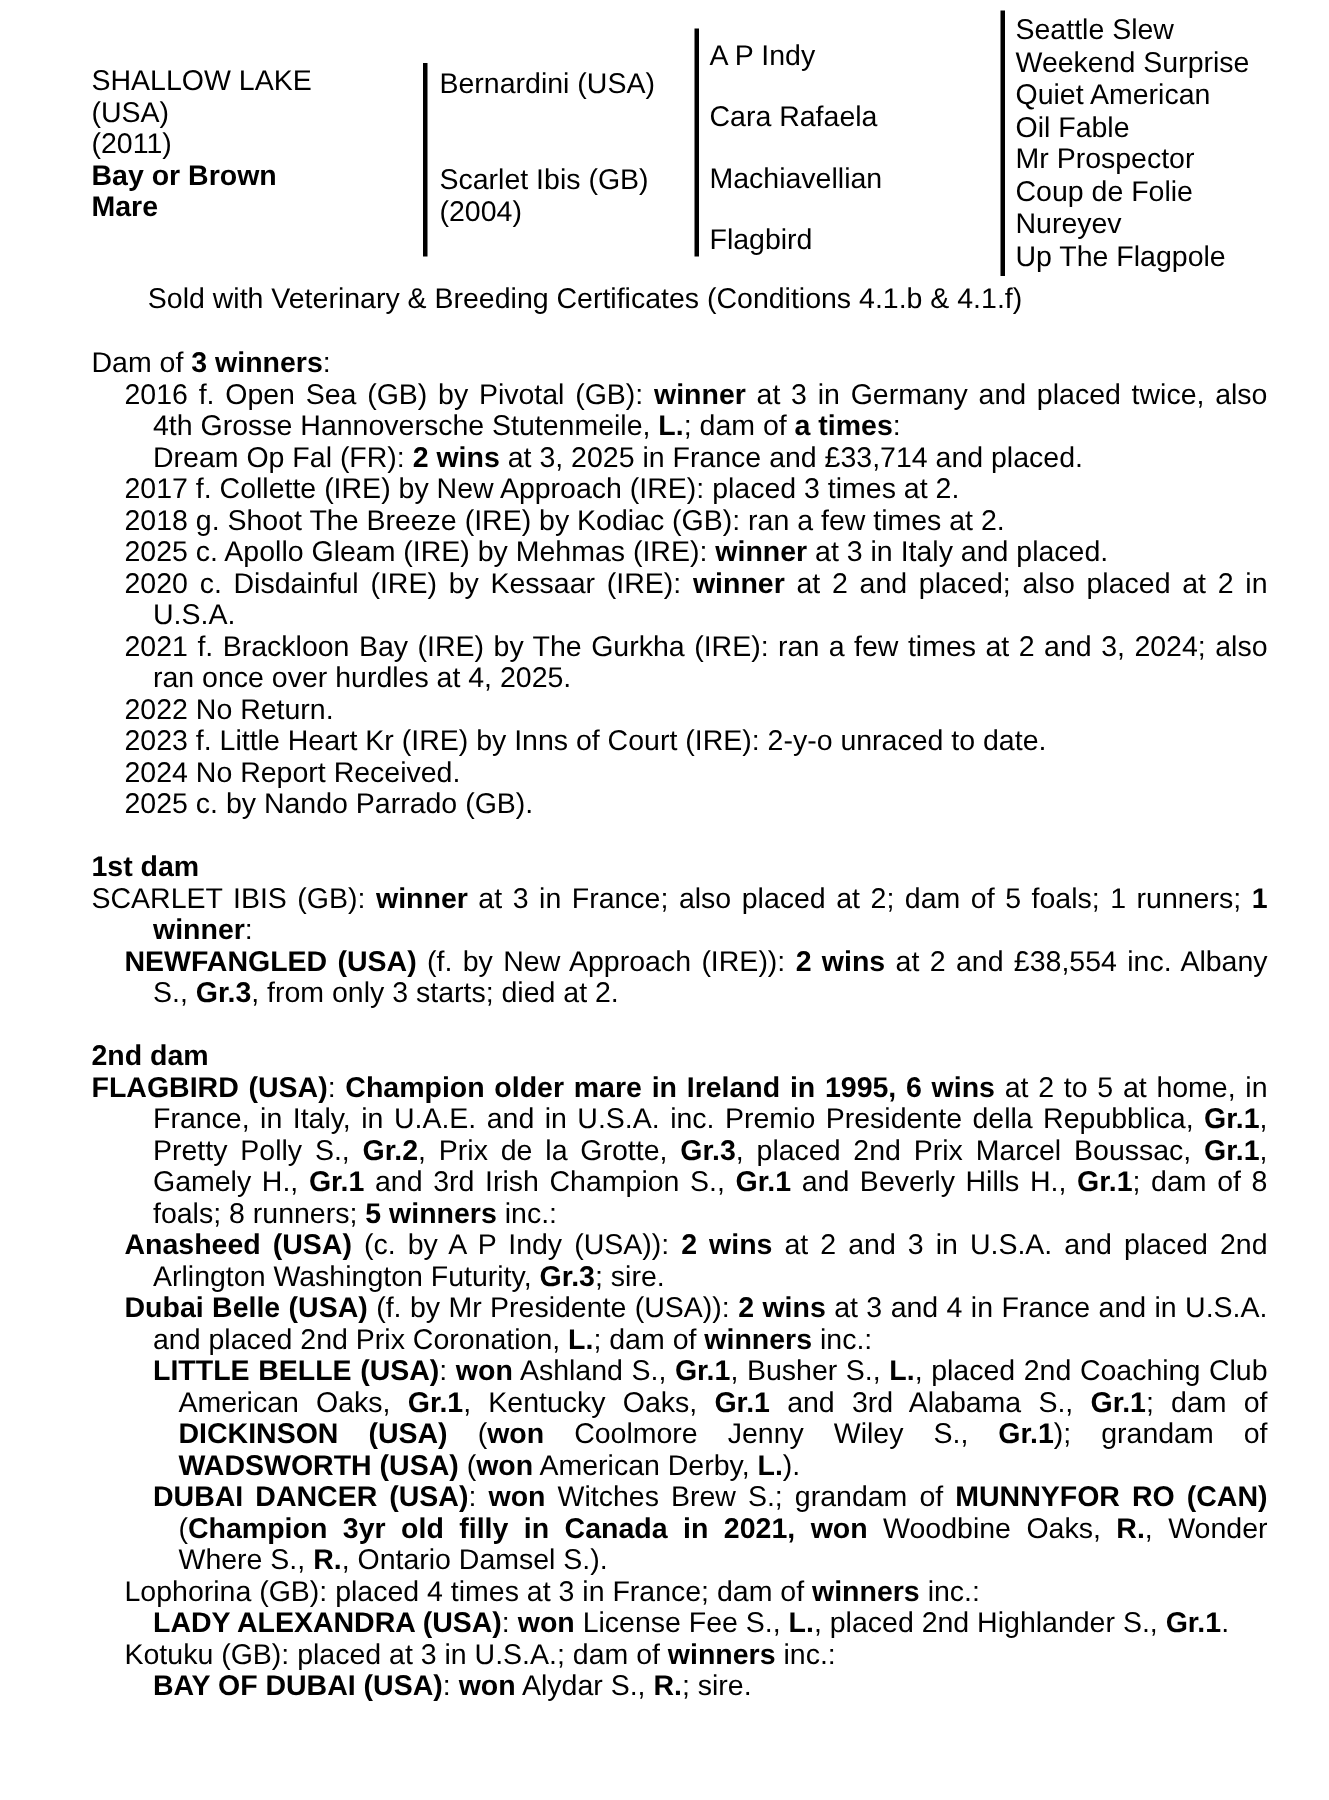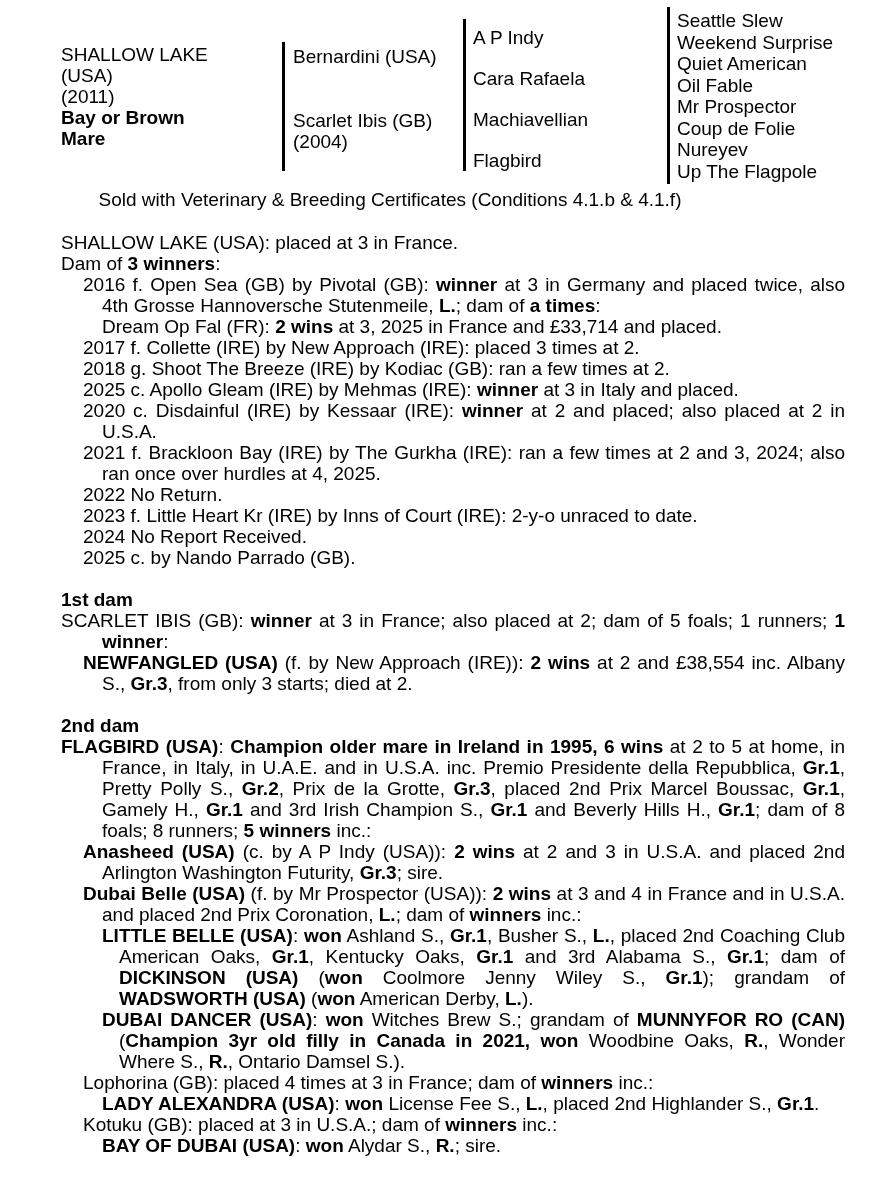--- a/index.html
+++ b/index.html
@@ -75,40 +75,39 @@
       <div>Coup de Folie</div>
       <div>Nureyev</div>
       <div>Up The Flagpole</div>
     </div>
 
   </div>
 
   <div class="sold">Sold with Veterinary &amp; Breeding Certificates (Conditions 4.1.b &amp; 4.1.f)</div>
 
   <div class="body-text">
-      <p class="L0"><span>SHALLOW LAKE (USA): placed at 3 in France.</span></p>
       <p class="L0"><span>Dam of </span><span class="b">3 winners</span><span>:</span></p>
       <p class="L1"><span>2016 f. Open Sea (GB) by Pivotal (GB): </span><span class="b">winner</span><span> at 3 in Germany and placed twice, also 4th Grosse Hannoversche Stutenmeile, </span><span class="b">L.</span><span>; dam of </span><span class="b">a times</span><span>:</span></p>
       <p class="L2"><span>Dream Op Fal (FR): </span><span class="b">2 wins</span><span> at 3, 2025 in France and £33,714 and placed.</span></p>
       <p class="L1"><span>2017 f. Collette (IRE) by New Approach (IRE): placed 3 times at 2.</span></p>
       <p class="L1"><span>2018 g. Shoot The Breeze (IRE) by Kodiac (GB): ran a few times at 2.</span></p>
       <p class="L1"><span>2025 c. Apollo Gleam (IRE) by Mehmas (IRE): </span><span class="b">winner</span><span> at 3 in Italy and placed.</span></p>
       <p class="L1"><span>2020 c. Disdainful (IRE) by Kessaar (IRE): </span><span class="b">winner</span><span> at 2 and placed; also placed at 2 in U.S.A.</span></p>
       <p class="L1"><span>2021 f. Brackloon Bay (IRE) by The Gurkha (IRE): ran a few times at 2 and 3, 2024; also ran once over hurdles at 4, 2025.</span></p>
       <p class="L1"><span>2022 No Return.</span></p>
       <p class="L1"><span>2023 f. Little Heart Kr (IRE) by Inns of Court (IRE): 2-y-o unraced to date.</span></p>
       <p class="L1"><span>2024 No Report Received.</span></p>
       <p class="L1"><span>2025 c. by Nando Parrado (GB).</span></p>
       <p class="hd">1st dam</p>
       <p class="L0"><span>SCARLET IBIS (GB): </span><span class="b">winner</span><span> at 3 in France; also placed at 2; dam of 5 foals; 1 runners; </span><span class="b">1 winner</span><span>:</span></p>
       <p class="L1"><span class="b">NEWFANGLED (USA)</span><span> (f. by New Approach (IRE)): </span><span class="b">2 wins</span><span> at 2 and £38,554 inc. Albany S., </span><span class="b">Gr.3</span><span>, from only 3 starts; died at 2.</span></p>
       <p class="hd">2nd dam</p>
       <p class="L0"><span class="b">FLAGBIRD (USA)</span><span>: </span><span class="b">Champion older mare in Ireland in 1995, 6 wins</span><span> at 2 to 5 at home, in France, in Italy, in U.A.E. and in U.S.A. inc. Premio Presidente della Repubblica, </span><span class="b">Gr.1</span><span>, Pretty Polly S., </span><span class="b">Gr.2</span><span>, Prix de la Grotte, </span><span class="b">Gr.3</span><span>, placed 2nd Prix Marcel Boussac, </span><span class="b">Gr.1</span><span>, Gamely H., </span><span class="b">Gr.1</span><span> and 3rd Irish Champion S., </span><span class="b">Gr.1</span><span> and Beverly Hills H., </span><span class="b">Gr.1</span><span>; dam of 8 foals; 8 runners; </span><span class="b">5 winners</span><span> inc.:</span></p>
       <p class="L1"><span class="b">Anasheed (USA)</span><span> (c. by A P Indy (USA)): </span><span class="b">2 wins</span><span> at 2 and 3 in U.S.A. and placed 2nd Arlington Washington Futurity, </span><span class="b">Gr.3</span><span>; sire.</span></p>
-      <p class="L1"><span class="b">Dubai Belle (USA)</span><span> (f. by Mr Prospector (USA)): </span><span class="b">2 wins</span><span> at 3 and 4 in France and in U.S.A. and placed 2nd Prix Coronation, </span><span class="b">L.</span><span>; dam of </span><span class="b">winners</span><span> inc.:</span></p>
+      <p class="L1"><span class="b">Dubai Belle (USA)</span><span> (f. by Mr Presidente (USA)): </span><span class="b">2 wins</span><span> at 3 and 4 in France and in U.S.A. and placed 2nd Prix Coronation, </span><span class="b">L.</span><span>; dam of </span><span class="b">winners</span><span> inc.:</span></p>
       <p class="L2"><span class="b">LITTLE BELLE (USA)</span><span>: </span><span class="b">won</span><span> Ashland S., </span><span class="b">Gr.1</span><span>, Busher S., </span><span class="b">L.</span><span>, placed 2nd Coaching Club American Oaks, </span><span class="b">Gr.1</span><span>, Kentucky Oaks, </span><span class="b">Gr.1</span><span> and 3rd Alabama S., </span><span class="b">Gr.1</span><span>; dam of </span><span class="b">DICKINSON (USA)</span><span> (</span><span class="b">won</span><span> Coolmore Jenny Wiley S., </span><span class="b">Gr.1</span><span>); grandam of </span><span class="b">WADSWORTH (USA)</span><span> (</span><span class="b">won</span><span> American Derby, </span><span class="b">L.</span><span>).</span></p>
       <p class="L2"><span class="b">DUBAI DANCER (USA)</span><span>: </span><span class="b">won</span><span> Witches Brew S.; grandam of </span><span class="b">MUNNYFOR RO (CAN)</span><span> (</span><span class="b">Champion 3yr old filly in Canada in 2021, won</span><span> Woodbine Oaks, </span><span class="b">R.</span><span>, Wonder Where S., </span><span class="b">R.</span><span>, Ontario Damsel S.).</span></p>
       <p class="L1"><span>Lophorina (GB): placed 4 times at 3 in France; dam of </span><span class="b">winners</span><span> inc.:</span></p>
       <p class="L2"><span class="b">LADY ALEXANDRA (USA)</span><span>: </span><span class="b">won</span><span> License Fee S., </span><span class="b">L.</span><span>, placed 2nd Highlander S., </span><span class="b">Gr.1</span><span>.</span></p>
       <p class="L1"><span>Kotuku (GB): placed at 3 in U.S.A.; dam of </span><span class="b">winners</span><span> inc.:</span></p>
       <p class="L2"><span class="b">BAY OF DUBAI (USA)</span><span>: </span><span class="b">won</span><span> Alydar S., </span><span class="b">R.</span><span>; sire.</span></p>
     </div>
 
 </div>
 

